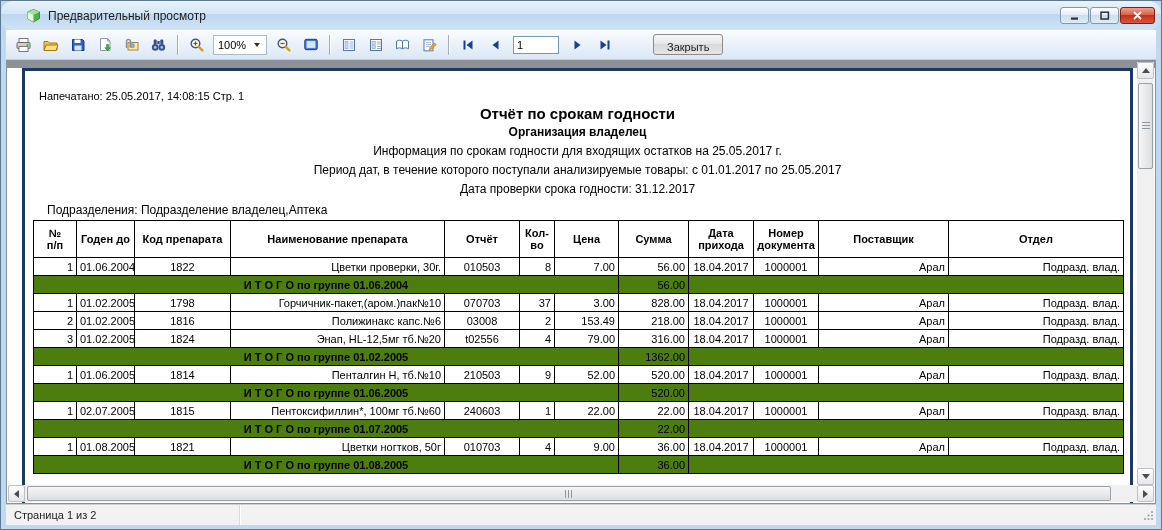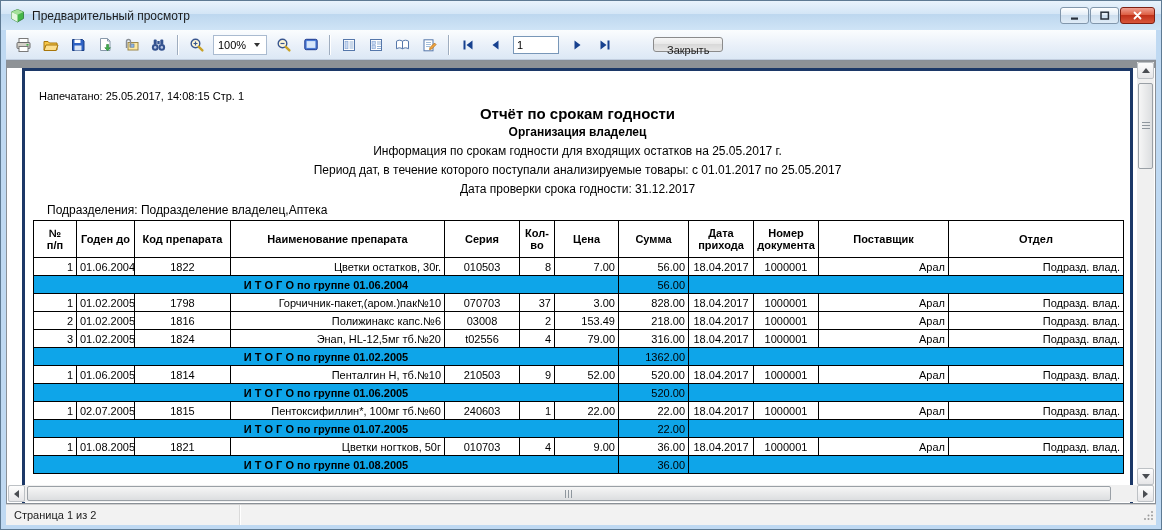--- a/index.html
+++ b/index.html
@@ -7,21 +7,21 @@
   .window {
     width:1162px; height:530px;
     border:1px solid #5e7a93;
     background:#bfd9f2;
     display:flex; flex-direction:column;
   }
   
   .titlebar {
     height:29px; flex:0 0 29px;
     background:linear-gradient(180deg,#e9f3fc,#d3e5f6 45%,#bdd7ef 46%,#cfe4f6);
-    display:flex; align-items:center; padding:0 6px 0 8px;
+    display:flex; align-items:center; padding:0 6px 0 24px;border-radius:12px;
   }
   .titlebar .app-icon { width:17px; height:16px; margin-right:6px; }
   .titlebar .title-text { font-size:12px; color:#1b1b1b; flex:1; }
   .winbtns { display:flex; gap:1px; }
   .winbtn {
     width:29px; height:17px; border:1px solid #82502c00;
     border:1px solid #8297ac; border-radius:3px;
     background:linear-gradient(180deg,#ffffff,#e3edf7 45%,#cddeee 50%,#e0ecf7);
     display:flex; align-items:center; justify-content:center;
   }
@@ -43,21 +43,21 @@
     height:20px; min-width:54px; background:#ffffff;
     border:1px solid #aabbd0; display:flex; align-items:center;
     font-size:11px; padding:0 4px; gap:8px; margin:0 2px;
   }
   .zoom-combo .caret { width:0; height:0; border-left:3.5px solid transparent; border-right:3.5px solid transparent; border-top:4px solid #333; }
   .page-input {
     width:46px; height:18px; border:1px solid #7897b8; font-size:11px;
     padding:0 3px; font-family:"Liberation Sans",sans-serif; margin:0 4px;
   }
   .close-btn {
-    margin-left:34px; height:15px; padding:6px 13px; font-size:11px;
+    margin-left:34px; height:21px; padding:6px 13px; font-size:11px;
     font-family:"Liberation Sans",sans-serif;
     border:1px solid #8b8b8b; border-radius:3px; color:#222;
     background:linear-gradient(180deg,#f7f7f7,#e8e8e8 45%,#d9d9d9 50%,#e6e6e6);
   }
   
   .main { flex:1; display:flex; flex-direction:column; margin:0 5px 4px 5px; min-height:0; }
   .docarea { flex:1; position:relative; background:#ffffff; border:1px solid #8a9097; overflow:hidden; }
   .graystrip { position:absolute; left:0; top:0; right:0; height:7px; background:#8e9296; }
   .page {
     position:absolute; left:15px; top:7px; width:1111px; bottom:-6px;
@@ -75,21 +75,21 @@
     border:1px solid #000; overflow:hidden; white-space:nowrap;
     height:18px; padding:0 3px; vertical-align:middle;
   }
   table.report th {
     font-weight:bold; text-align:center; white-space:pre-line; line-height:1.12;
     height:37px; padding:1px 1px;
   }
   td.l { text-align:right; }
   td.c { text-align:center; }
   td.num { text-align:right; }
-  tr.total td { background:#0ea5e9; }
+  tr.total td { background:#4d7c0f; }
   tr.total td.tl { font-weight:bold; text-align:center; }
   
   .vscroll { position:absolute; top:1px; right:1px; width:17px; bottom:18px; background:#f0f0f0; z-index:2; }
   .hscroll { position:absolute; left:1px; right:1px; bottom:1px; height:17px; background:#f0f0f0; display:flex; z-index:3; }
   .sarrow {
     width:17px; height:17px; flex:0 0 17px;
     background:linear-gradient(180deg,#fdfdfd,#e6e6e8);
     border:1px solid #bdc1c5; border-radius:2px;
     display:flex; align-items:center; justify-content:center;
   }
@@ -313,39 +313,39 @@
               <col style="width:130px">
               <col style="width:175px">
           </colgroup>
           <thead>
             <tr>
                 <th>№
 п/п</th>
                 <th>Годен до</th>
                 <th>Код препарата</th>
                 <th>Наименование препарата</th>
-                <th>Серия</th>
+                <th>Отчёт</th>
                 <th>Кол-
 во</th>
                 <th>Цена</th>
                 <th>Сумма</th>
                 <th>Дата
 прихода</th>
                 <th>Номер
 документа</th>
                 <th>Поставщик</th>
                 <th>Отдел</th>
               </tr>
           </thead>
           <tbody>
               <tr>
                 <td class="num">1</td>
                 <td class="l">01.06.2004</td>
                 <td class="c">1822</td>
-                <td class="l">Цветки остатков, 30г.</td>
+                <td class="l">Цветки проверки, 30г.</td>
                 <td class="c">010503</td>
                 <td class="num">8</td>
                 <td class="num">7.00</td>
                 <td class="num">56.00</td>
                 <td class="c">18.04.2017</td>
                 <td class="c">1000001</td>
                 <td class="l">Арал</td>
                 <td class="l">Подразд. влад.</td>
               </tr>
               <tr class="total">

